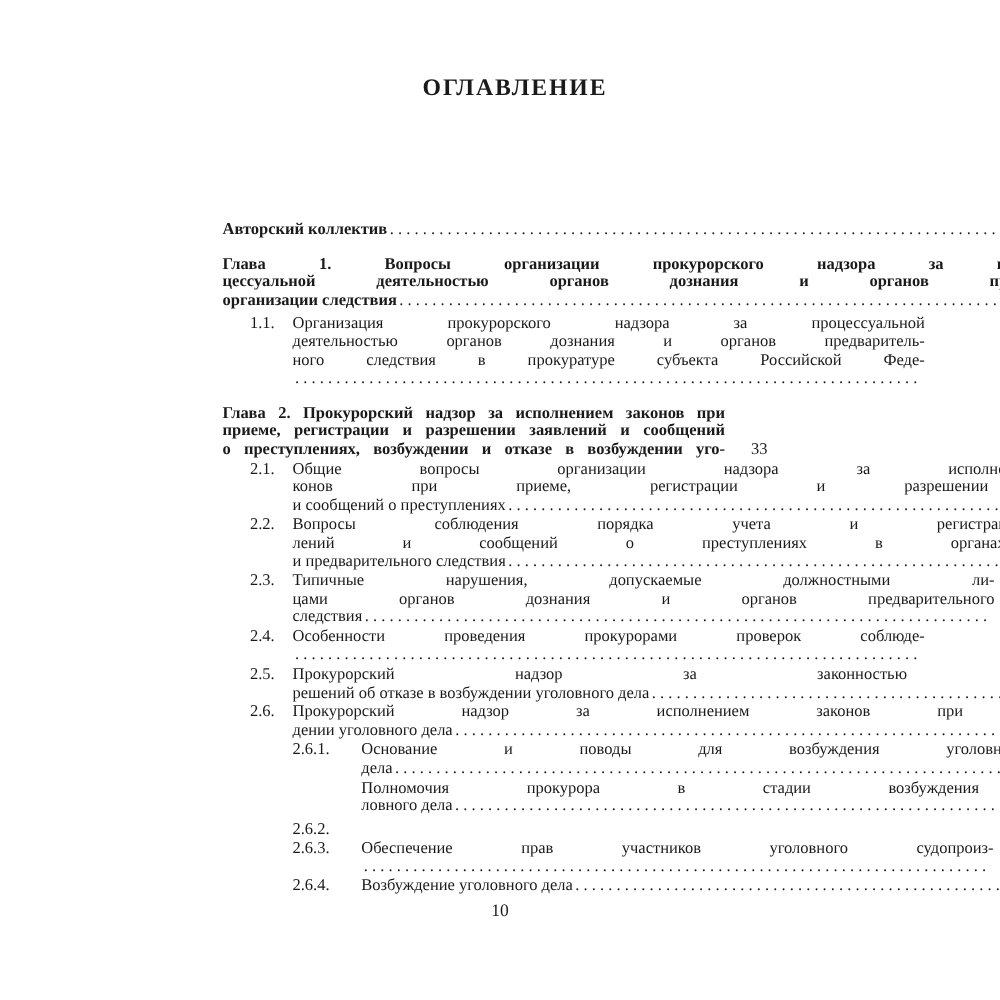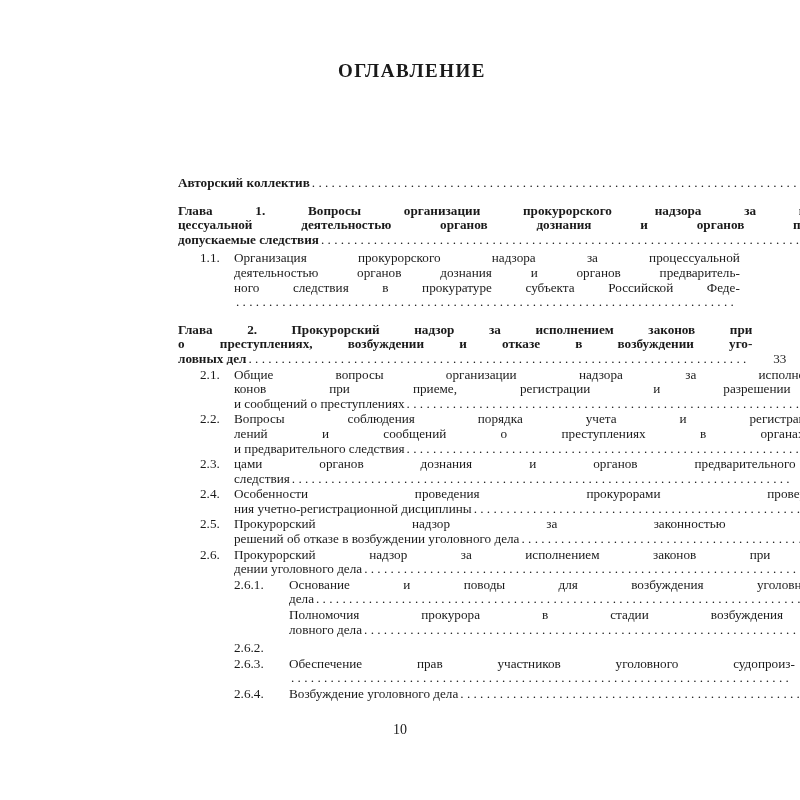--- a/index.html
+++ b/index.html
@@ -36,21 +36,21 @@
           </div>
         </div>
       </div>
     </div>
     <div class="entry bold" style="margin-top: 13px;">
       <div class="body" style="margin-left: 0px;">
         <div class="textblock">
           <span class="full">Глава 1. Вопросы организации прокурорского надзора за про-</span>
           <span class="full">цессуальной деятельностью органов дознания и органов пред-</span>
           <div class="lastline">
-            <span class="ltext">допускаемые следствия</span>
+            <span class="ltext">организации следствия</span>
             <span class="leader" style="font-weight: normal;"></span>
           </div>
         </div>
       </div>
     </div>
     <div class="entry" style="margin-top: 4px;">
       <div class="body" style="margin-left: 22px;">
         <span class="num" style="width: 34px;">1.1.</span>
         <div class="textblock">
           <span class="full">Организация прокурорского надзора за процессуальной</span>
@@ -59,25 +59,22 @@
           <div class="lastline">
             <span class="leader" style="font-weight: normal;"></span>
           </div>
         </div>
       </div>
     </div>
     <div class="entry bold" style="margin-top: 13px;">
       <div class="body" style="margin-left: 0px;">
         <div class="textblock">
           <span class="full">Глава 2. Прокурорский надзор за исполнением законов при</span>
+          <span class="full">приеме, регистрации и разрешении заявлений и сообщений</span>
           <span class="full">о преступлениях, возбуждении и отказе в возбуждении уго-</span>
-          <div class="lastline">
-            <span class="ltext">ловных дел</span>
-            <span class="leader" style="font-weight: normal;"></span>
-          </div>
         </div>
       </div>
       <span class="page" style="font-weight: normal;">33</span>
     </div>
     <div class="entry" style="margin-top: 1px;">
       <div class="body" style="margin-left: 22px;">
         <span class="num" style="width: 34px;">2.1.</span>
         <div class="textblock">
           <span class="full">Общие вопросы организации надзора за исполнением за-</span>
           <span class="full">конов при приеме, регистрации и разрешении заявлений</span>
@@ -98,36 +95,36 @@
             <span class="ltext">и предварительного следствия</span>
             <span class="leader" style="font-weight: normal;"></span>
           </div>
         </div>
       </div>
     </div>
     <div class="entry" style="margin-top: 1px; justify-content: space-between;">
       <div class="body" style="margin-left: 22px;">
         <span class="num" style="width: 34px;">2.3.</span>
         <div class="textblock">
+          <span class="full">Типичные нарушения, допускаемые должностными ли-</span>
           <span class="full">цами органов дознания и органов предварительного</span>
           <div class="lastline">
             <span class="ltext">следствия</span>
             <span class="leader" style="font-weight: normal;"></span>
           </div>
         </div>
       </div>
       <span class="page" style="font-weight: normal;">47</span>
     </div>
     <div class="entry" style="margin-top: 1px;">
       <div class="body" style="margin-left: 22px;">
         <span class="num" style="width: 34px;">2.4.</span>
         <div class="textblock">
           <span class="full">Особенности проведения прокурорами проверок соблюде-</span>
           <div class="lastline">
-            <span class="ltext">ния учетно-регистрационной дисциплины</span>
             <span class="leader" style="font-weight: normal;"></span>
           </div>
         </div>
       </div>
     </div>
     <div class="entry" style="margin-top: 1px; align-items: center;">
       <div class="body" style="margin-left: 22px;">
         <span class="num" style="width: 34px;">2.5.</span>
         <div class="textblock">
           <span class="full">Прокурорский надзор за законностью и обоснованностью</span>

